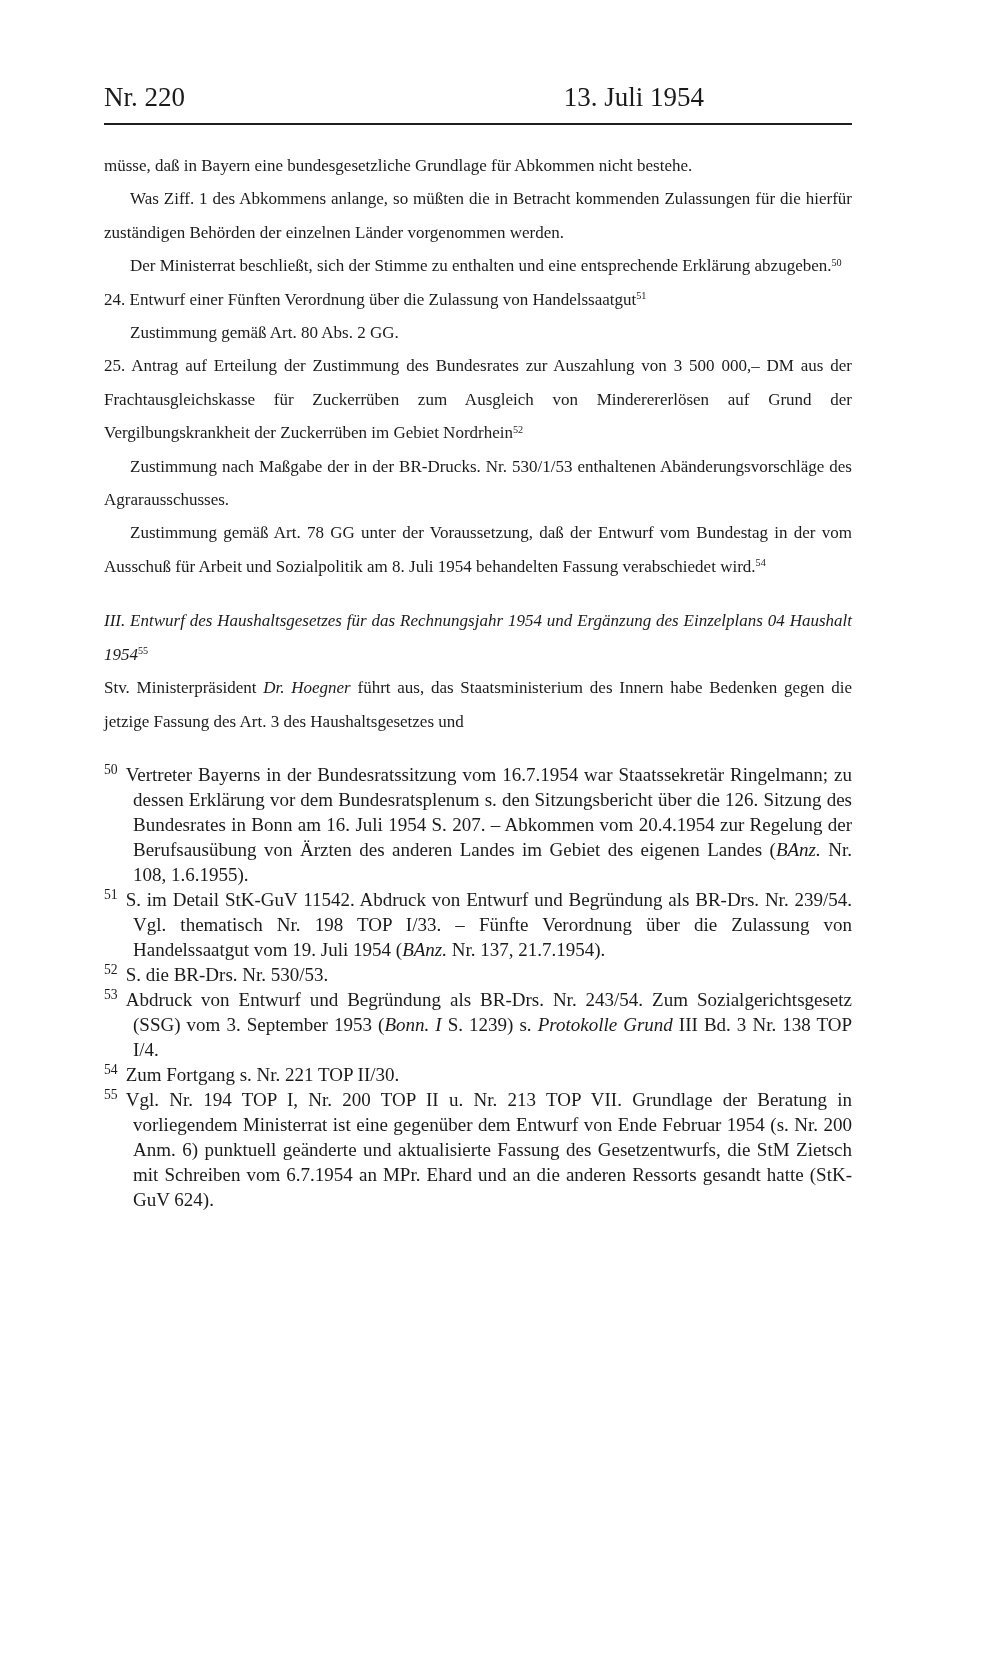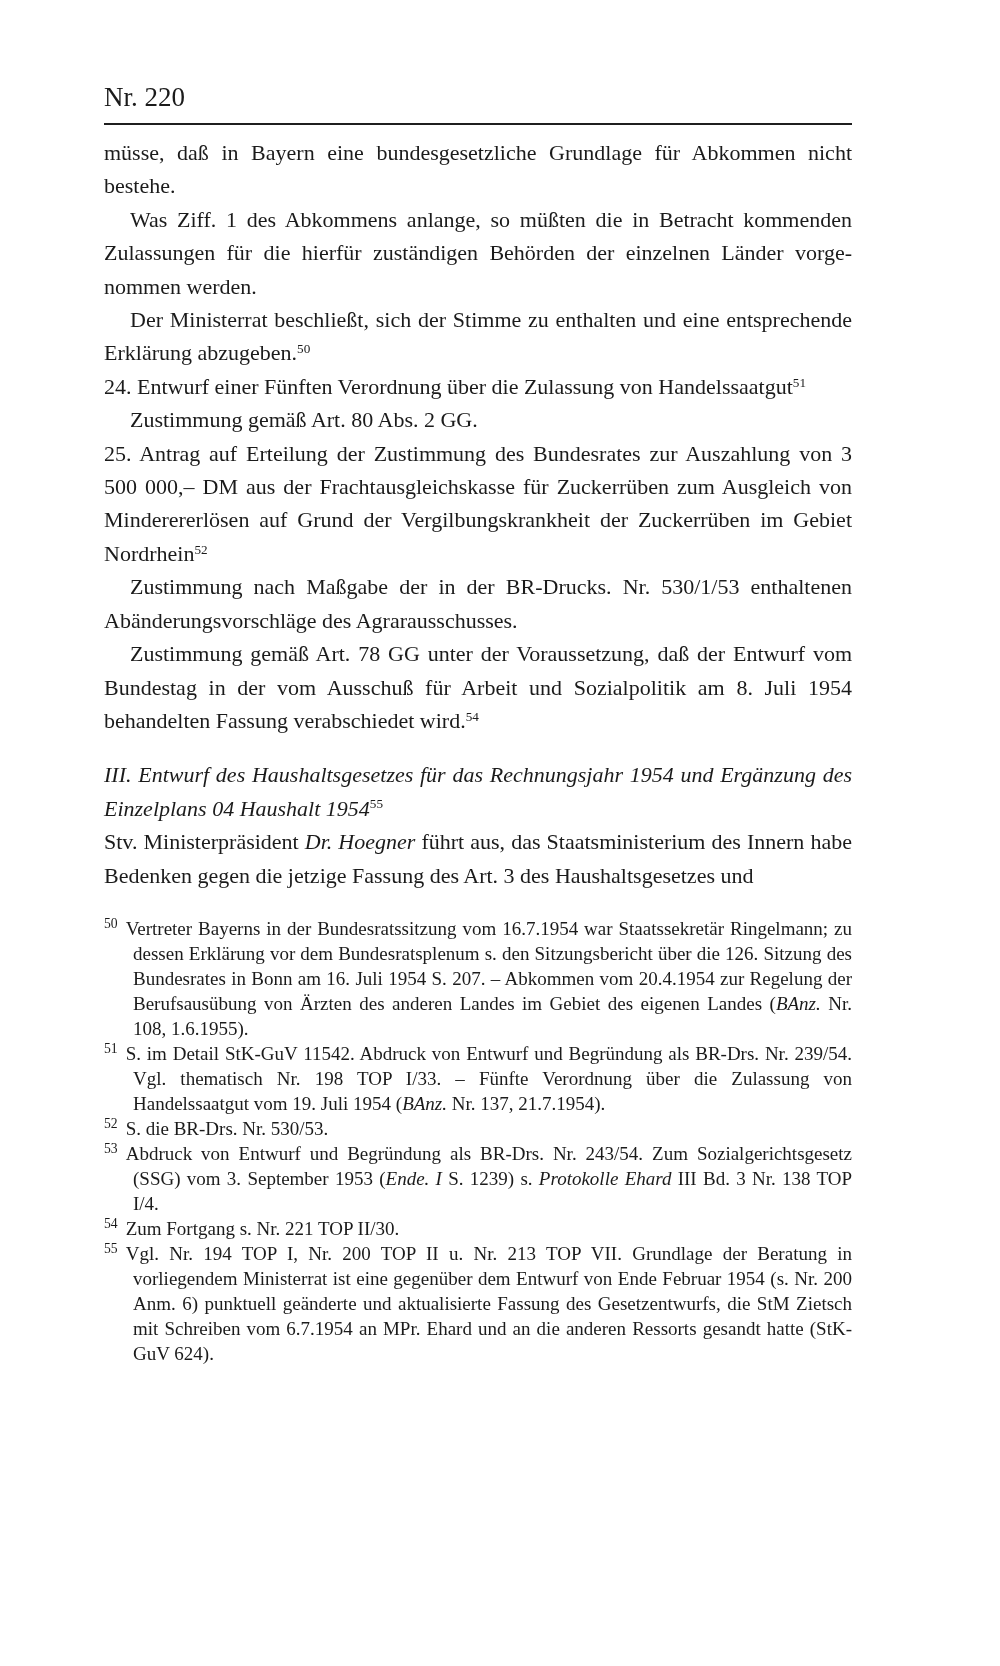--- a/index.html
+++ b/index.html
@@ -27,22 +27,22 @@
   }
   .page-header .h-left  { flex: 1; text-align: left; }
   .page-header .h-mid   { flex: 1.4; text-align: center; }
   .page-header .h-right { flex: 1; text-align: right; }
   .header-divider {
     margin-top: 11px;
     border-bottom: 2px solid #1f1f1f;
     height: 0;
   }
   .document-body {
-    margin-top: 11px;
-    font-size: 22px;
+    margin-top: 24px;
+    font-size: 17px;
     line-height: 33.4px;
     text-align: justify;
     hyphens: manual;
   }
   .para { margin: 0; }
   .para.indent { text-indent: 26px; font-family: Liberation Serif, serif; }
   .para.item   { text-indent: 0; }
   .para.heading {
     margin-top: 21px;
     text-indent: 0;
@@ -78,37 +78,38 @@
     padding-right: 8px;
     font-style: normal;
   }
 </style>
 </head>
 <body>
 
 <div class="page">
   <div class="page-header">
     <span class="h-left">Nr. 220</span>
+    <span class="h-mid">13. Juli 1954</span>
   </div>
   <div class="header-divider"></div>
 
   <div class="document-body">
       <p class="para plain"><span>müsse, daß in Bayern eine bundesgesetzliche Grundlage für Abkommen nicht bestehe.</span></p>
       <p class="para indent"><span>Was Ziff. 1 des Abkommens anlange, so müßten die in Betracht kommenden Zulassungen für die hierfür zuständigen Behörden der einzelnen Länder vorge­nommen werden.</span></p>
       <p class="para indent"><span>Der Ministerrat beschließt, sich der Stimme zu enthalten und eine entspre­chende Erklärung abzugeben.</span><sup class="fnref">50</sup></p>
       <p class="para item"><span>24. Entwurf einer Fünften Verordnung über die Zulassung von Handels­saatgut</span><sup class="fnref">51</sup></p>
       <p class="para indent"><span>Zustimmung gemäß Art. 80 Abs. 2 GG.</span></p>
       <p class="para item"><span>25. Antrag auf Erteilung der Zustimmung des Bundesrates zur Auszahlung von 3 500 000,– DM aus der Frachtausgleichskasse für Zuckerrüben zum Ausgleich von Minderererlösen auf Grund der Vergilbungskrankheit der Zuckerrüben im Gebiet Nordrhein</span><sup class="fnref">52</sup></p>
       <p class="para indent"><span>Zustimmung nach Maßgabe der in der BR-Drucks. Nr. 530/1/53 enthal­tenen Abänderungsvorschläge des Agrarausschusses.</span></p>
       <p class="para indent"><span>Zustimmung gemäß Art. 78 GG unter der Voraussetzung, daß der Entwurf vom Bundestag in der vom Ausschuß für Arbeit und Sozialpolitik am 8. Juli 1954 behandelten Fassung verabschiedet wird.</span><sup class="fnref">54</sup></p>
       <p class="para heading"><em>III. Entwurf des Haushaltsgesetzes für das Rechnungsjahr 1954 und Ergänzung des Einzelplans 04 Haushalt 1954</em><sup class="fnref">55</sup></p>
       <p class="para plain"><span>Stv. Ministerpräsident </span><em>Dr. Hoegner</em><span> führt aus, das Staatsministerium des Innern habe Bedenken gegen die jetzige Fassung des Art. 3 des Haushaltsgesetzes und</span></p>
     </div>
 
   <div class="footnotes">
       <p class="footnote"><sup class="fn-num">50</sup><span>Vertreter Bayerns in der Bundesratssitzung vom 16.7.1954 war Staatssekretär Ringelmann; zu dessen Erklärung vor dem Bundesratsplenum s. den Sitzungsbericht über die 126. Sitzung des Bundesrates in Bonn am 16. Juli 1954 S. 207. – Abkommen vom 20.4.1954 zur Regelung der Berufsausübung von Ärzten des anderen Landes im Gebiet des eigenen Landes (</span><em>BAnz.</em><span> Nr. 108, 1.6.1955).</span></p>
       <p class="footnote"><sup class="fn-num">51</sup><span>S. im Detail StK-GuV 11542. Abdruck von Entwurf und Begründung als BR-Drs. Nr. 239/54. Vgl. thematisch Nr. 198 TOP I/33. – Fünfte Verordnung über die Zulassung von Handelssaatgut vom 19. Juli 1954 (</span><em>BAnz.</em><span> Nr. 137, 21.7.1954).</span></p>
       <p class="footnote"><sup class="fn-num">52</sup><span>S. die BR-Drs. Nr. 530/53.</span></p>
-      <p class="footnote"><sup class="fn-num">53</sup><span>Abdruck von Entwurf und Begründung als BR-Drs. Nr. 243/54. Zum Sozialgerichtsgesetz (SSG) vom 3. September 1953 (</span><em>Ende. I</em><span> S. 1239) s. </span><em>Protokolle Ehard</em><span> III Bd. 3 Nr. 138 TOP I/4.</span></p>
+      <p class="footnote"><sup class="fn-num">53</sup><span>Abdruck von Entwurf und Begründung als BR-Drs. Nr. 243/54. Zum Sozialgerichtsgesetz (SSG) vom 3. September 1953 (</span><em>Bonn. I</em><span> S. 1239) s. </span><em>Protokolle Grund</em><span> III Bd. 3 Nr. 138 TOP I/4.</span></p>
       <p class="footnote"><sup class="fn-num">54</sup><span>Zum Fortgang s. Nr. 221 TOP II/30.</span></p>
       <p class="footnote"><sup class="fn-num">55</sup><span>Vgl. Nr. 194 TOP I, Nr. 200 TOP II u. Nr. 213 TOP VII. Grundlage der Beratung in vorliegendem Ministerrat ist eine gegenüber dem Entwurf von Ende Februar 1954 (s. Nr. 200 Anm. 6) punktuell geänderte und aktualisierte Fassung des Gesetzentwurfs, die StM Zietsch mit Schreiben vom 6.7.1954 an MPr. Ehard und an die anderen Ressorts gesandt hatte (StK-GuV 624).</span></p>
     </div>
 </div>
 
 </body></html>

